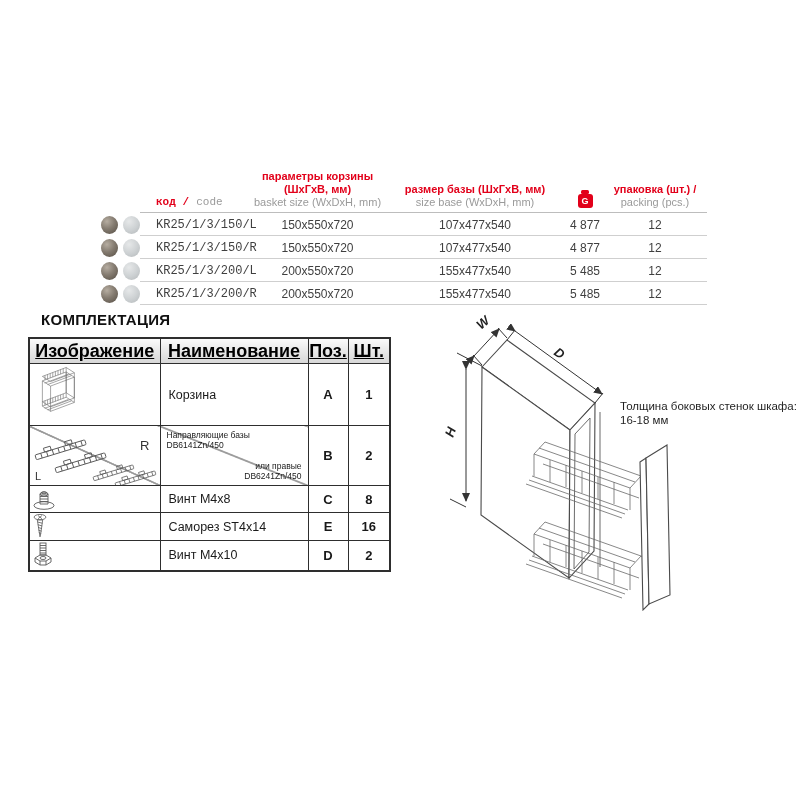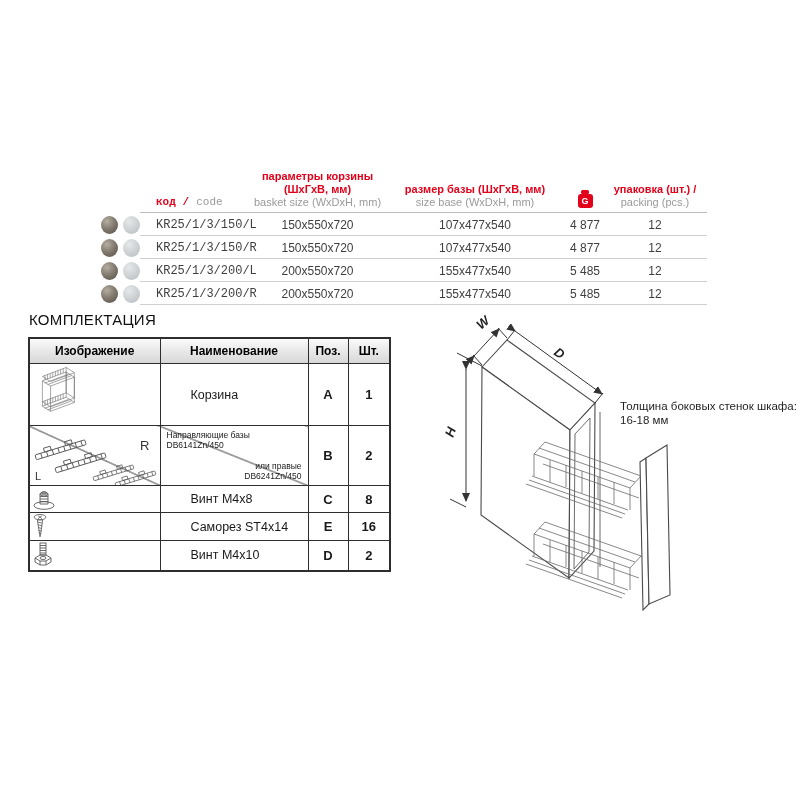--- a/index.html
+++ b/index.html
@@ -36,30 +36,30 @@
     font-size:9px;font-weight:bold;display:flex;align-items:center;justify-content:center;
     position:relative;margin:3px auto 1px auto;
   }
   .gicon::before{
     content:"";position:absolute;top:-4px;left:3.5px;width:8px;height:3.5px;
     background:#e2001a;border-radius:1.5px;
   }
 
   
   .kit{position:absolute;left:28px;top:311px;width:363px;}
-  .kit-title{font-size:15px;font-weight:normal;color:#101010;margin:0 0 9px 1px;letter-spacing:.3px;}
+  .kit-title{font-size:15px;font-weight:bold;color:#101010;margin:0 0 9px 13px;letter-spacing:.3px;}
   table.ktbl{border-collapse:collapse;width:363px;border:2px solid #2e2e2e;table-layout:fixed;}
   .ktbl th,.ktbl td{border:1px solid #2e2e2e;padding:0;}
   .ktbl th{
     background:linear-gradient(#fafafa,#d7d7d7);
-    font-size:12px;font-weight:bold;color:#000;height:24px;
+    font-size:18px;font-weight:bold;color:#000;height:24px;text-decoration:underline;
   }
   .ktbl td{font-size:12.5px;color:#1a1a1a;vertical-align:middle;}
   .ktbl td.img{text-align:center;}
-  .ktbl td.nm{padding-left:30px;}
+  .ktbl td.nm{padding-left:8px;}
   .ktbl td.pq{text-align:center;font-weight:bold;font-size:13px;}
   td.diag{
     position:relative;
     background-image:linear-gradient(to top right,
       transparent calc(50% - .8px), #4a4a4a calc(50% - .2px),
       #4a4a4a calc(50% + .2px), transparent calc(50% + .8px));
   }
   .nm-tl{position:absolute;left:6px;top:4px;font-size:8.5px;line-height:10px;color:#1a1a1a;}
   .nm-br{position:absolute;right:6px;bottom:4px;font-size:8.5px;line-height:10px;text-align:right;color:#1a1a1a;margin-top:28px;}
   .lr{position:absolute;font-size:11px;color:#333;}

